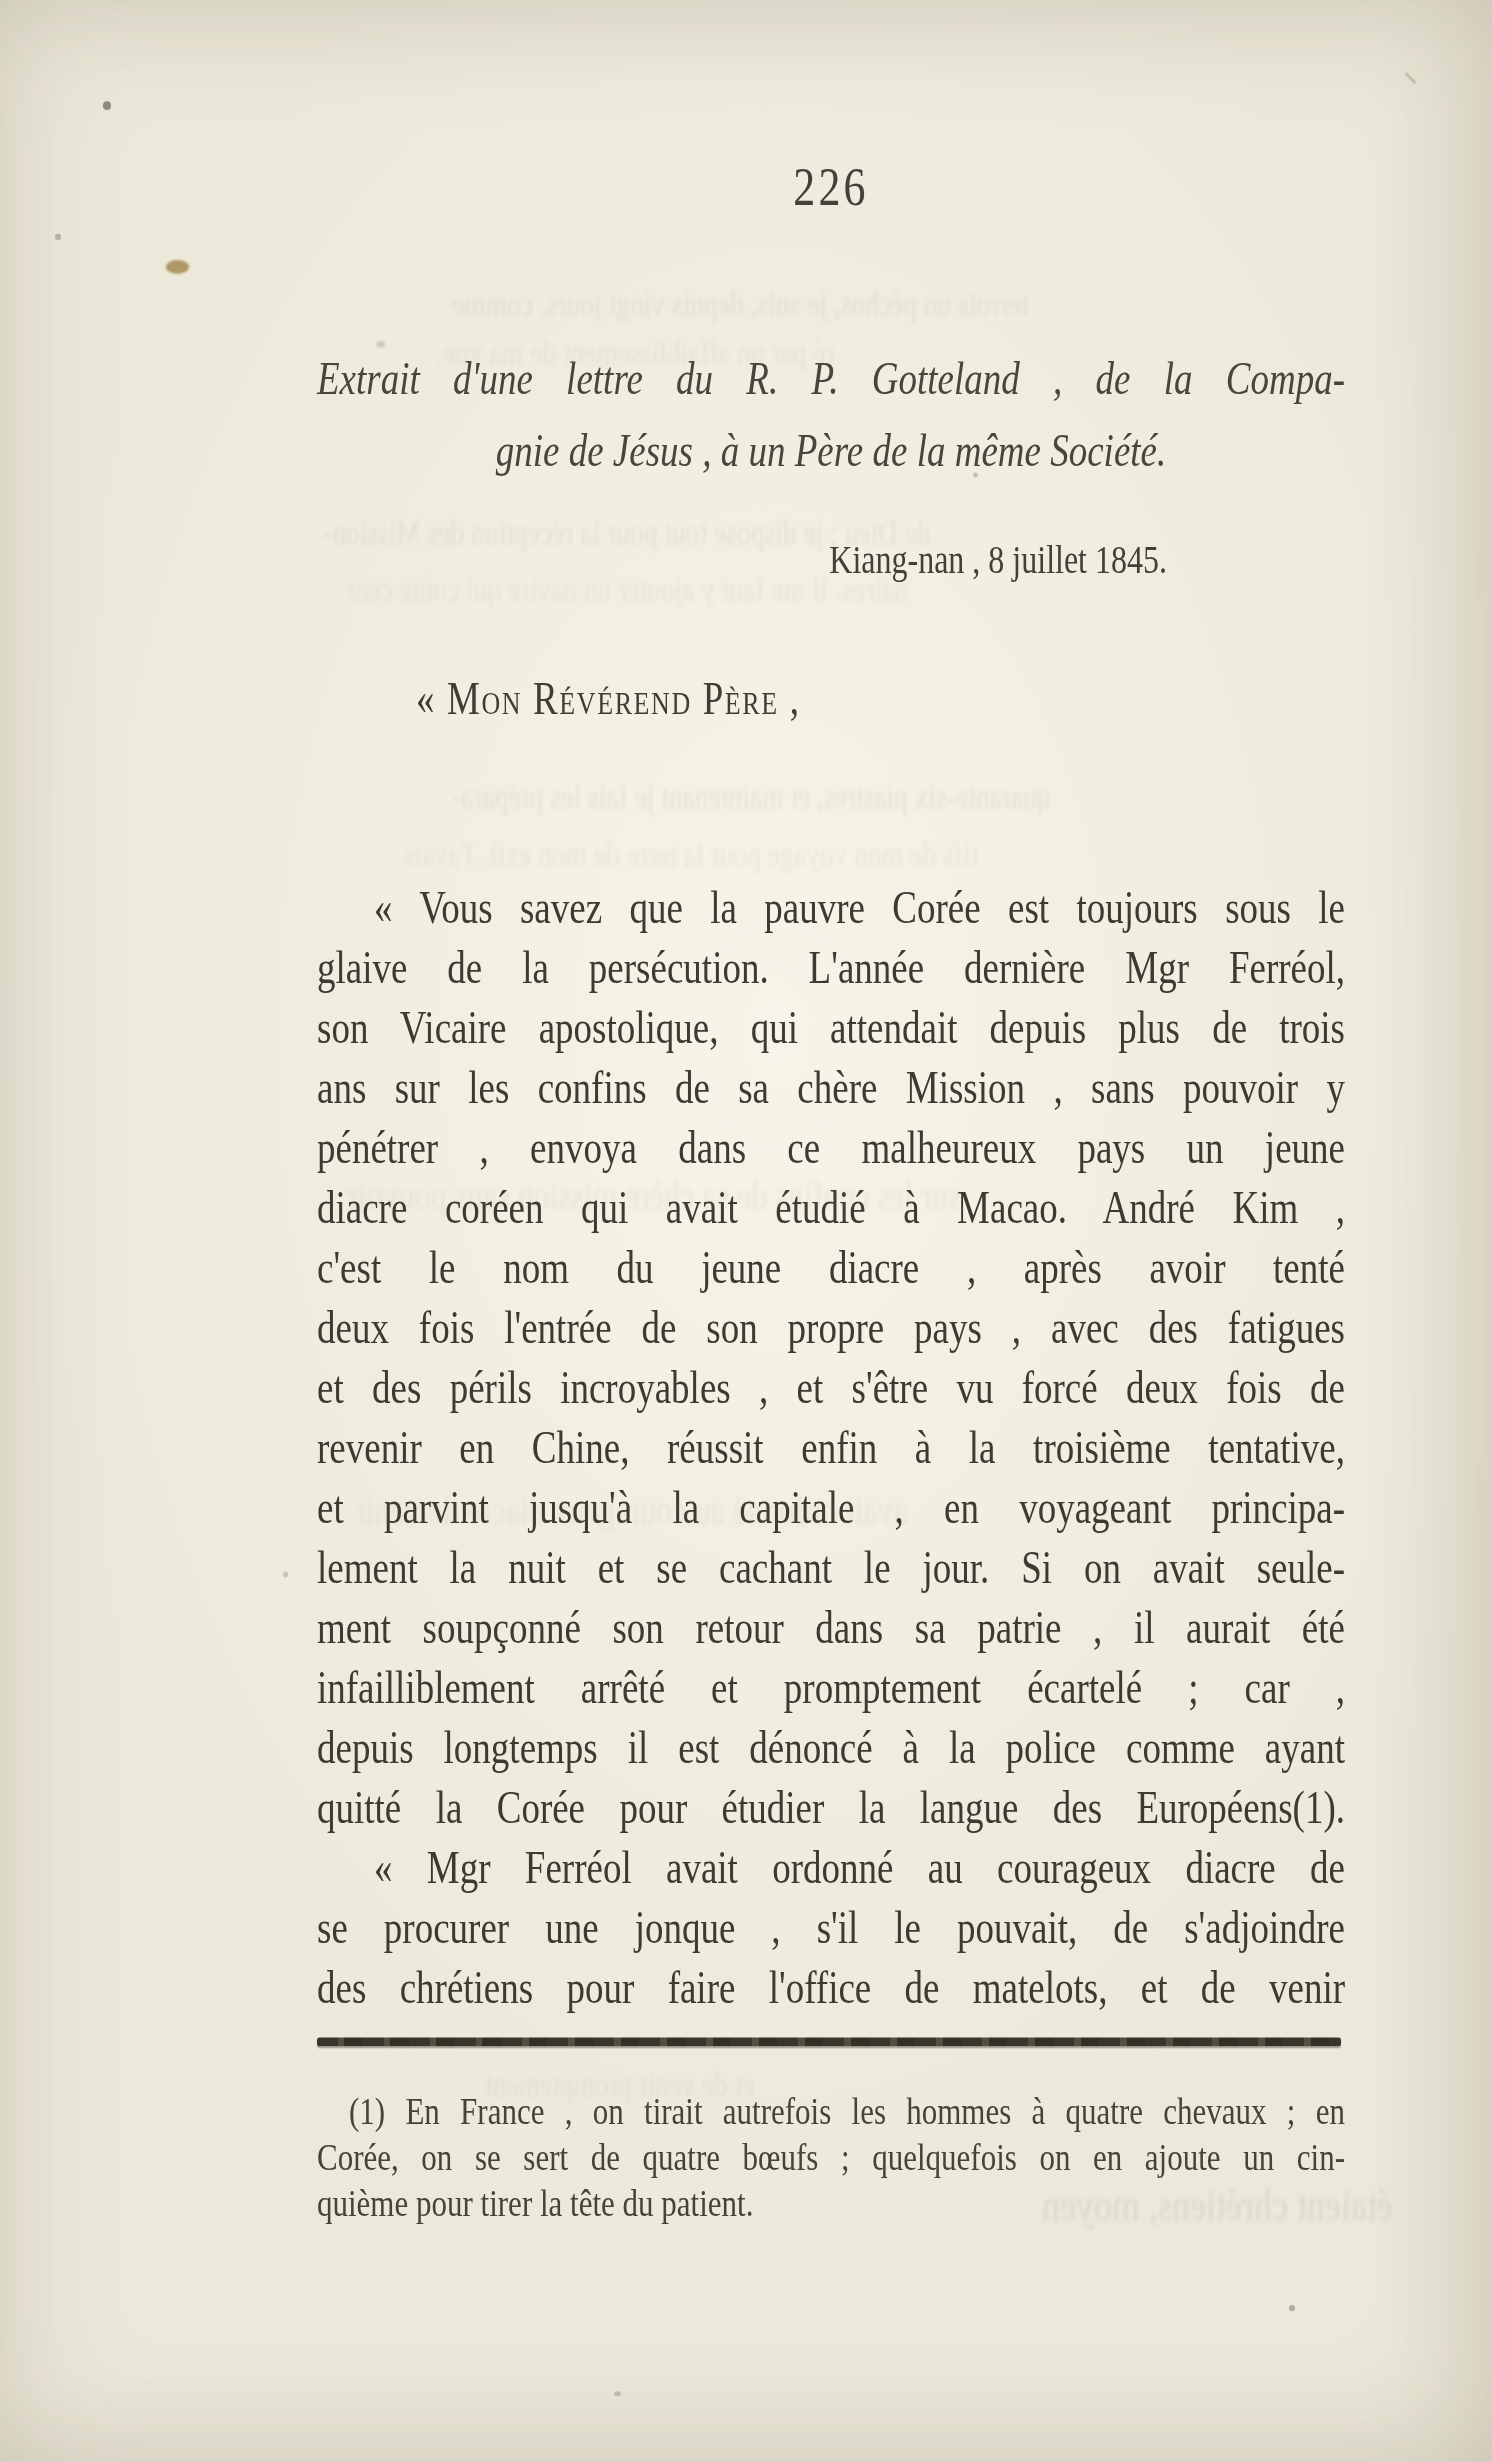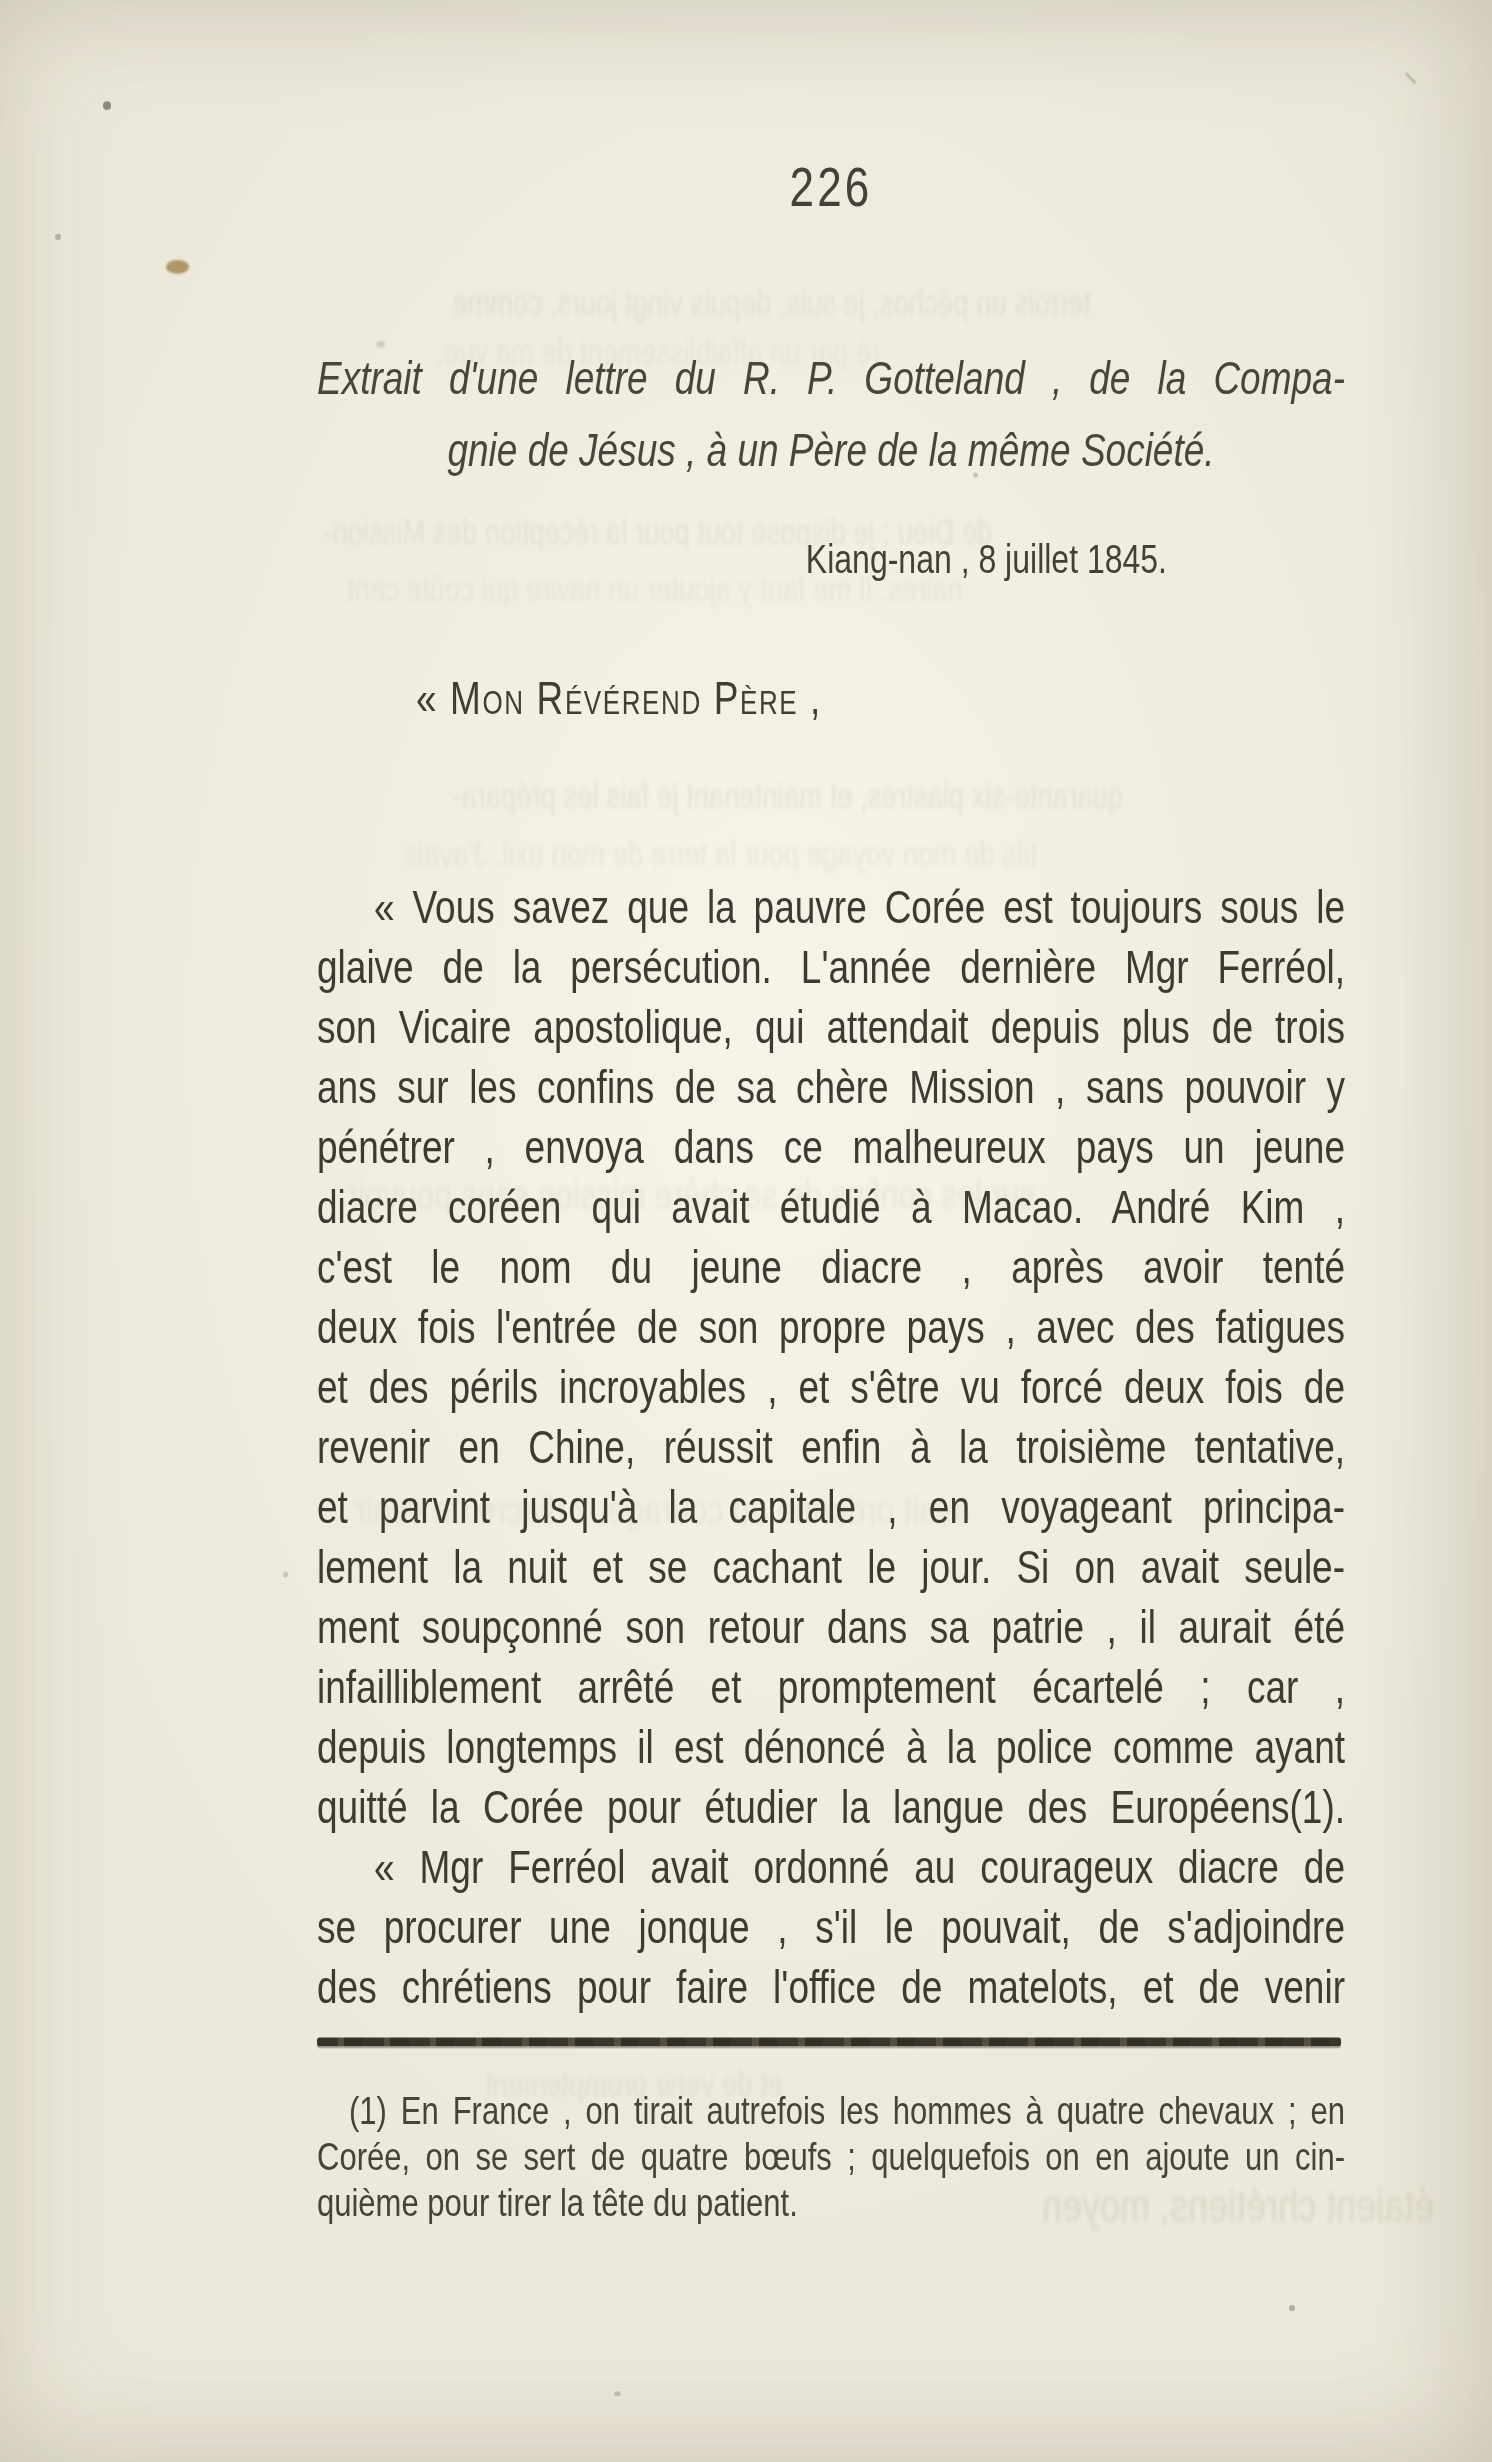--- a/index.html
+++ b/index.html
@@ -6,21 +6,21 @@
   #page{
     position:relative;
     width:1493px;height:2462px;
     margin:0 auto;
     overflow:hidden;
     background:
       radial-gradient(ellipse 1131px 1777px at 52% 42%, rgba(255,253,244,0.55), rgba(255,253,244,0) 70%),
       radial-gradient(ellipse 1939px 2747px at 50% 50%, #ece8da 60%, #e2ddca 100%),
       #ebe7d8;
     box-shadow: inset 0 0 129px rgba(118,108,78,0.20), inset -32px 0 97px rgba(118,108,78,0.10);
-    font-family:Liberation Sans, sans-serif;
+    font-family:Liberation Serif, serif;
     color:#3e3a32;
   }
   
   #scale{
     position:absolute;left:0;top:0;
     width:1493px;height:1970px;
     transform:scaleY(1.25);
     transform-origin:top left;
   }
   .abs{position:absolute;}

